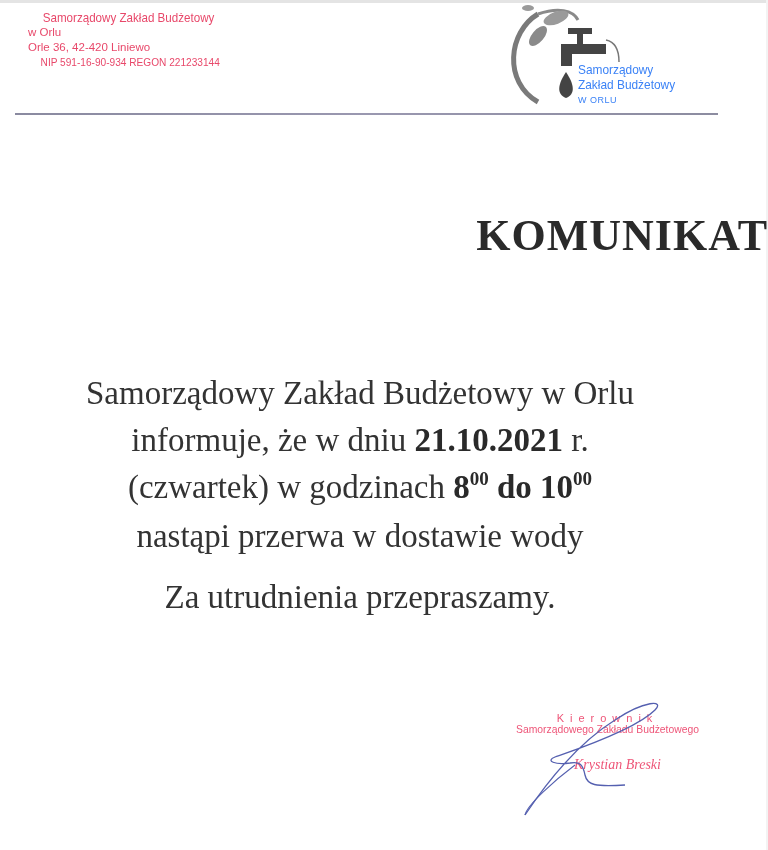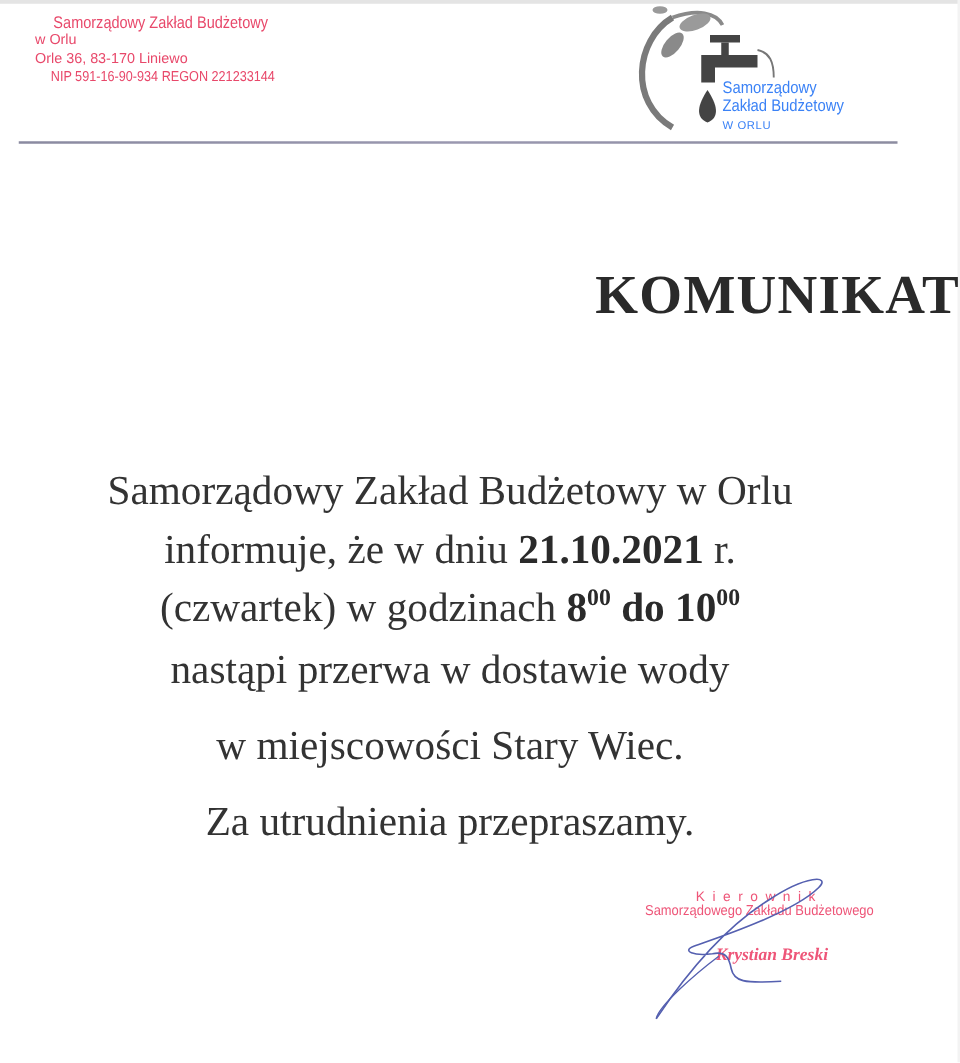--- a/index.html
+++ b/index.html
@@ -32,34 +32,34 @@
   .body .line { white-space: nowrap; }
   .body b { color: #2a2a2a; }
   .body sup { font-size: 19px; vertical-align: 13px; line-height: 0; }
   .gap1 { margin-top: 2px; }
   .gap2 { margin-top: 14px; }
 
   .sig { position: absolute; left: 500px; top: 712px; width: 215px; text-align: center;
     font-family: "Liberation Sans", sans-serif; color: #ee5578; }
   .sig .k { font-size: 11px; letter-spacing: 6px; }
   .sig .org { font-size: 11.5px; transform: scaleX(0.9); white-space: nowrap; margin-top: -1px; }
-  .sig .name { font-family: "Liberation Serif", serif; font-style: italic; font-weight: bold;
+  .sig .name { font-family: "Liberation Serif", serif; font-style: italic; font-weight: normal;
     font-size: 14px; margin-top: 22px; margin-left: 20px; }
   .scribble { position: absolute; left: 515px; top: 695px; width: 160px; height: 130px; }
 </style>
 </head>
 <body>
 
 <div class="topline"></div>
 <div class="rightedge"></div>
 
 <div class="stamp">
   <div class="s1">Samorządowy Zakład Budżetowy</div>
   <div class="s2">w Orlu</div>
-  <div class="s3">Orle 36, 83-170 Liniewo</div>
+  <div class="s3">Orle 36, 42-420 Liniewo</div>
   <div class="s4">NIP 591-16-90-934  REGON 221233144</div>
 </div>
 
 <svg class="logo" viewBox="0 0 210 115">
   <path d="M40 12 C10 30, 5 80, 40 100" fill="none" stroke="#7a7a7a" stroke-width="5"></path>
   <path d="M40 12 C60 5, 75 8, 80 18" fill="none" stroke="#8a8a8a" stroke-width="3"></path>
   <ellipse cx="58" cy="16" rx="13" ry="6" fill="#9a9a9a" transform="rotate(-20 58 16)"></ellipse>
   <ellipse cx="40" cy="34" rx="12" ry="6" fill="#8a8a8a" transform="rotate(-50 40 34)"></ellipse>
   <ellipse cx="30" cy="6" rx="6" ry="3" fill="#9a9a9a"></ellipse>
   <rect x="70" y="26" width="24" height="6" fill="#444"></rect>
@@ -76,21 +76,20 @@
 
 <div class="rule"></div>
 
 <div class="title">KOMUNIKAT</div>
 
 <div class="body">
   <div class="line">Samorządowy Zakład Budżetowy w Orlu</div>
   <div class="line"><span>informuje, że w dniu </span><b>21.10.2021</b><span> r.</span></div>
   <div class="line"><span>(czwartek) w godzinach </span><b><span>8</span><sup>00</sup></b><b> do </b><b><span>10</span><sup>00</sup></b></div>
   <div class="line gap1">nastąpi przerwa w dostawie wody</div>
-  <div class="line gap2">w miejscowości Stary Wiec.</div>
   <div class="line gap2">Za utrudnienia przepraszamy.</div>
 </div>
 
 <div class="sig">
   <div class="k">Kierownik</div>
   <div class="org">Samorządowego Zakładu Budżetowego</div>
   <div class="name">Krystian Breski</div>
 </div>
 <svg class="scribble" viewBox="0 0 160 130">
   <path d="M10 120 C30 90, 60 50, 100 25 C130 5, 150 5, 140 15 C120 35, 60 55, 40 62 C30 66, 40 70, 55 68 C65 66, 68 70, 70 80 C72 90, 80 92, 110 90" fill="none" stroke="#5560b0" stroke-width="1.3"></path>

